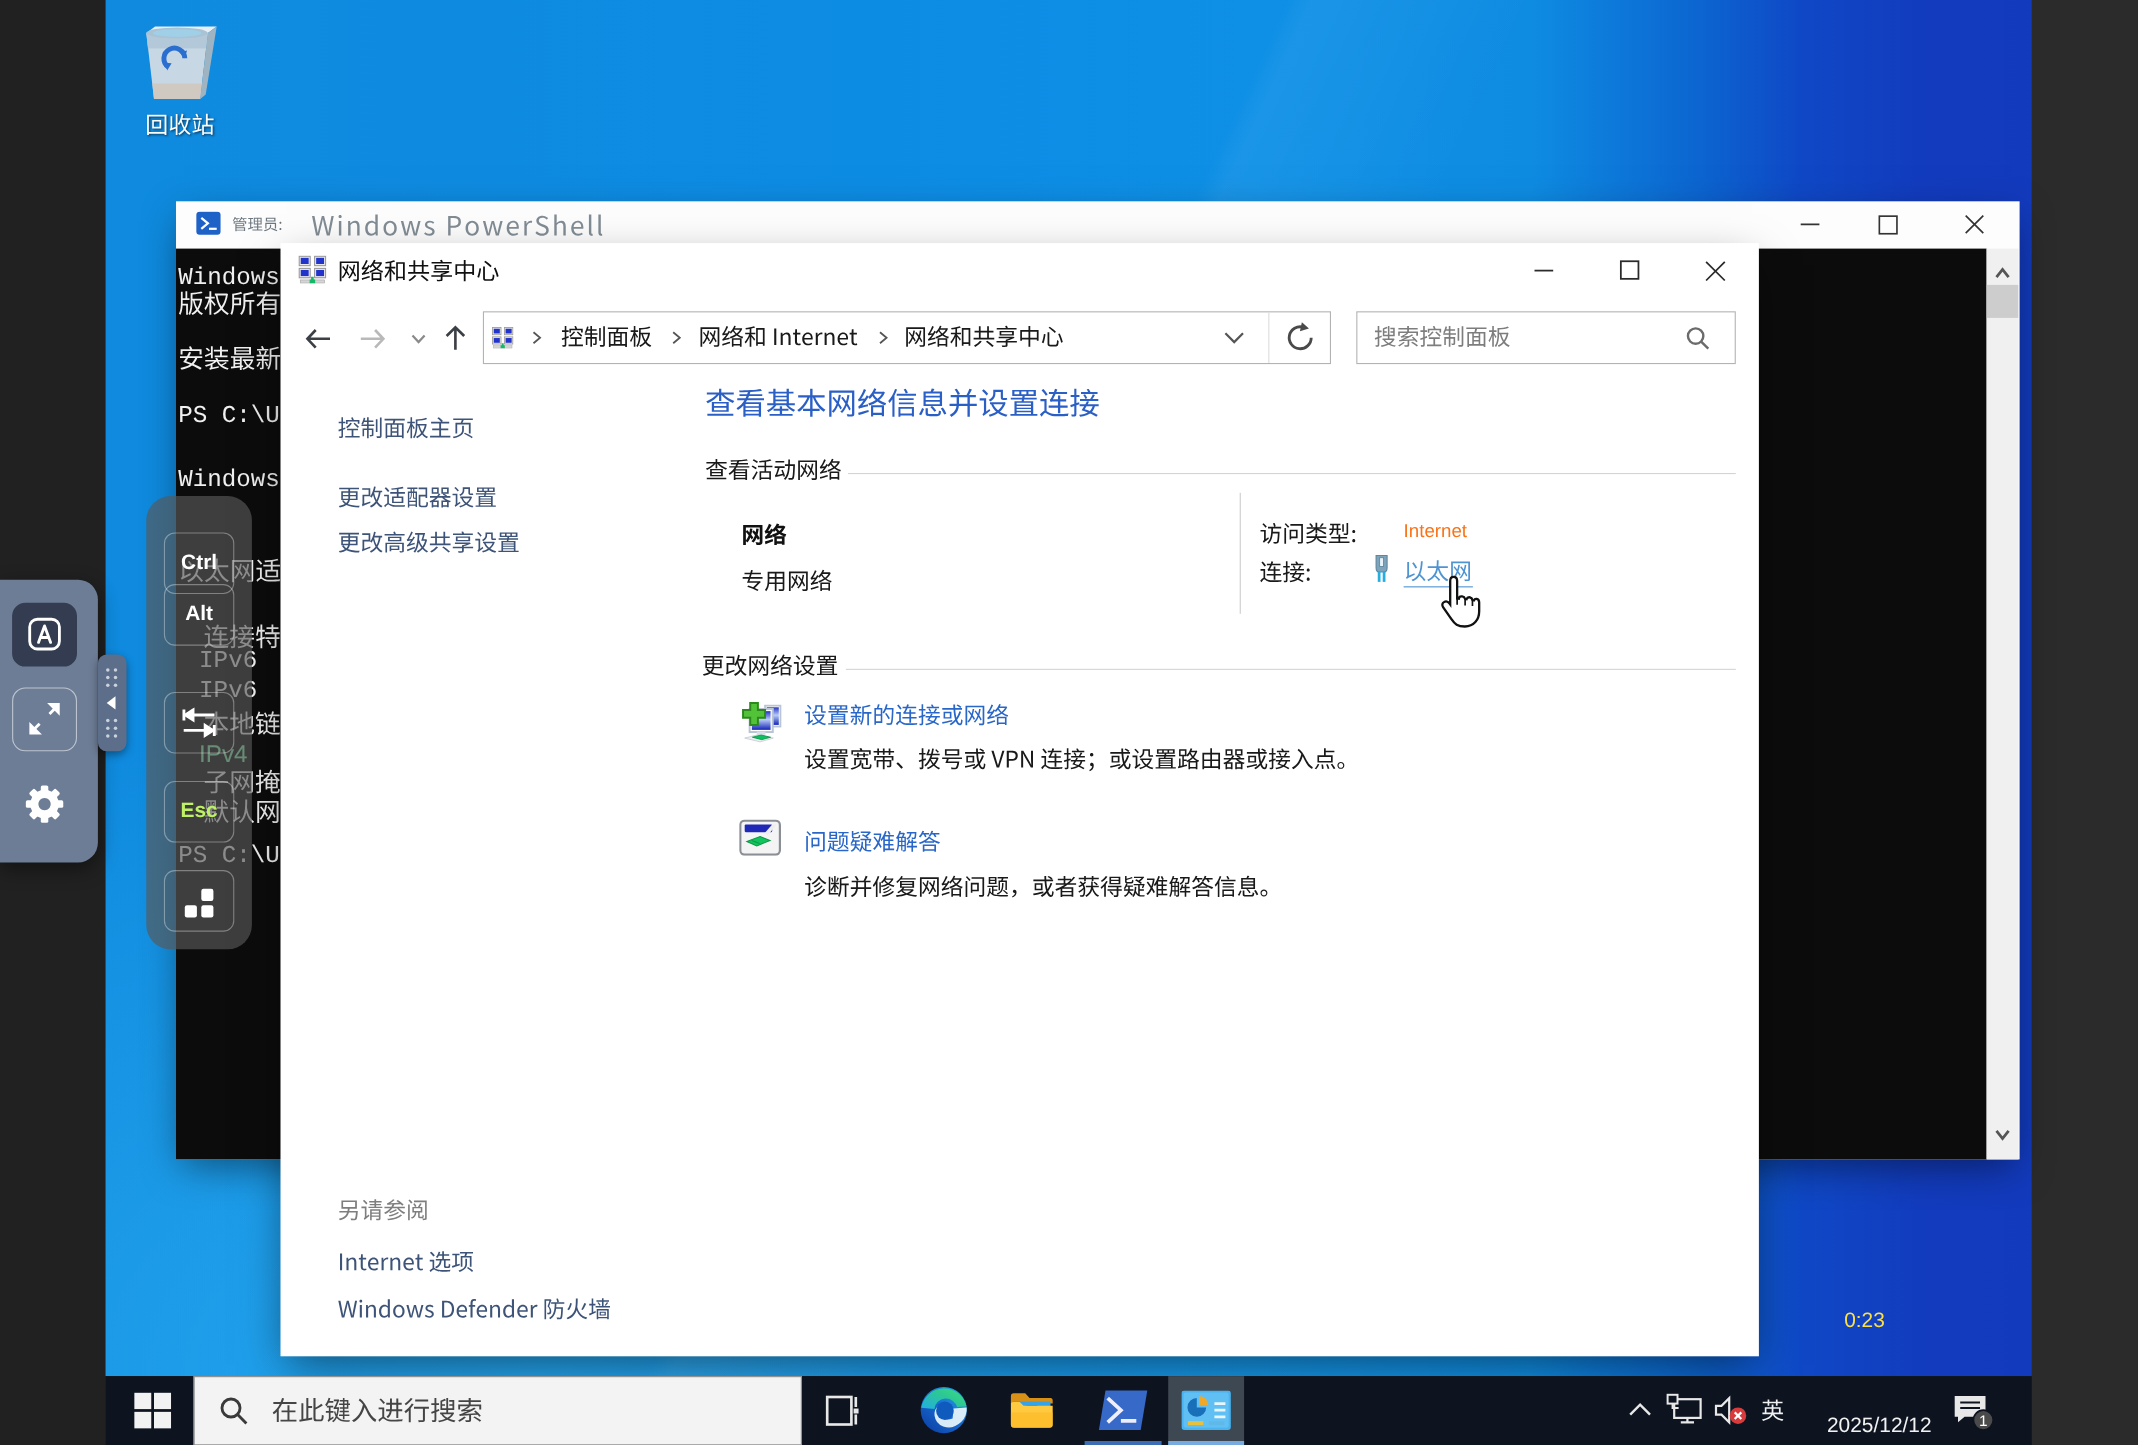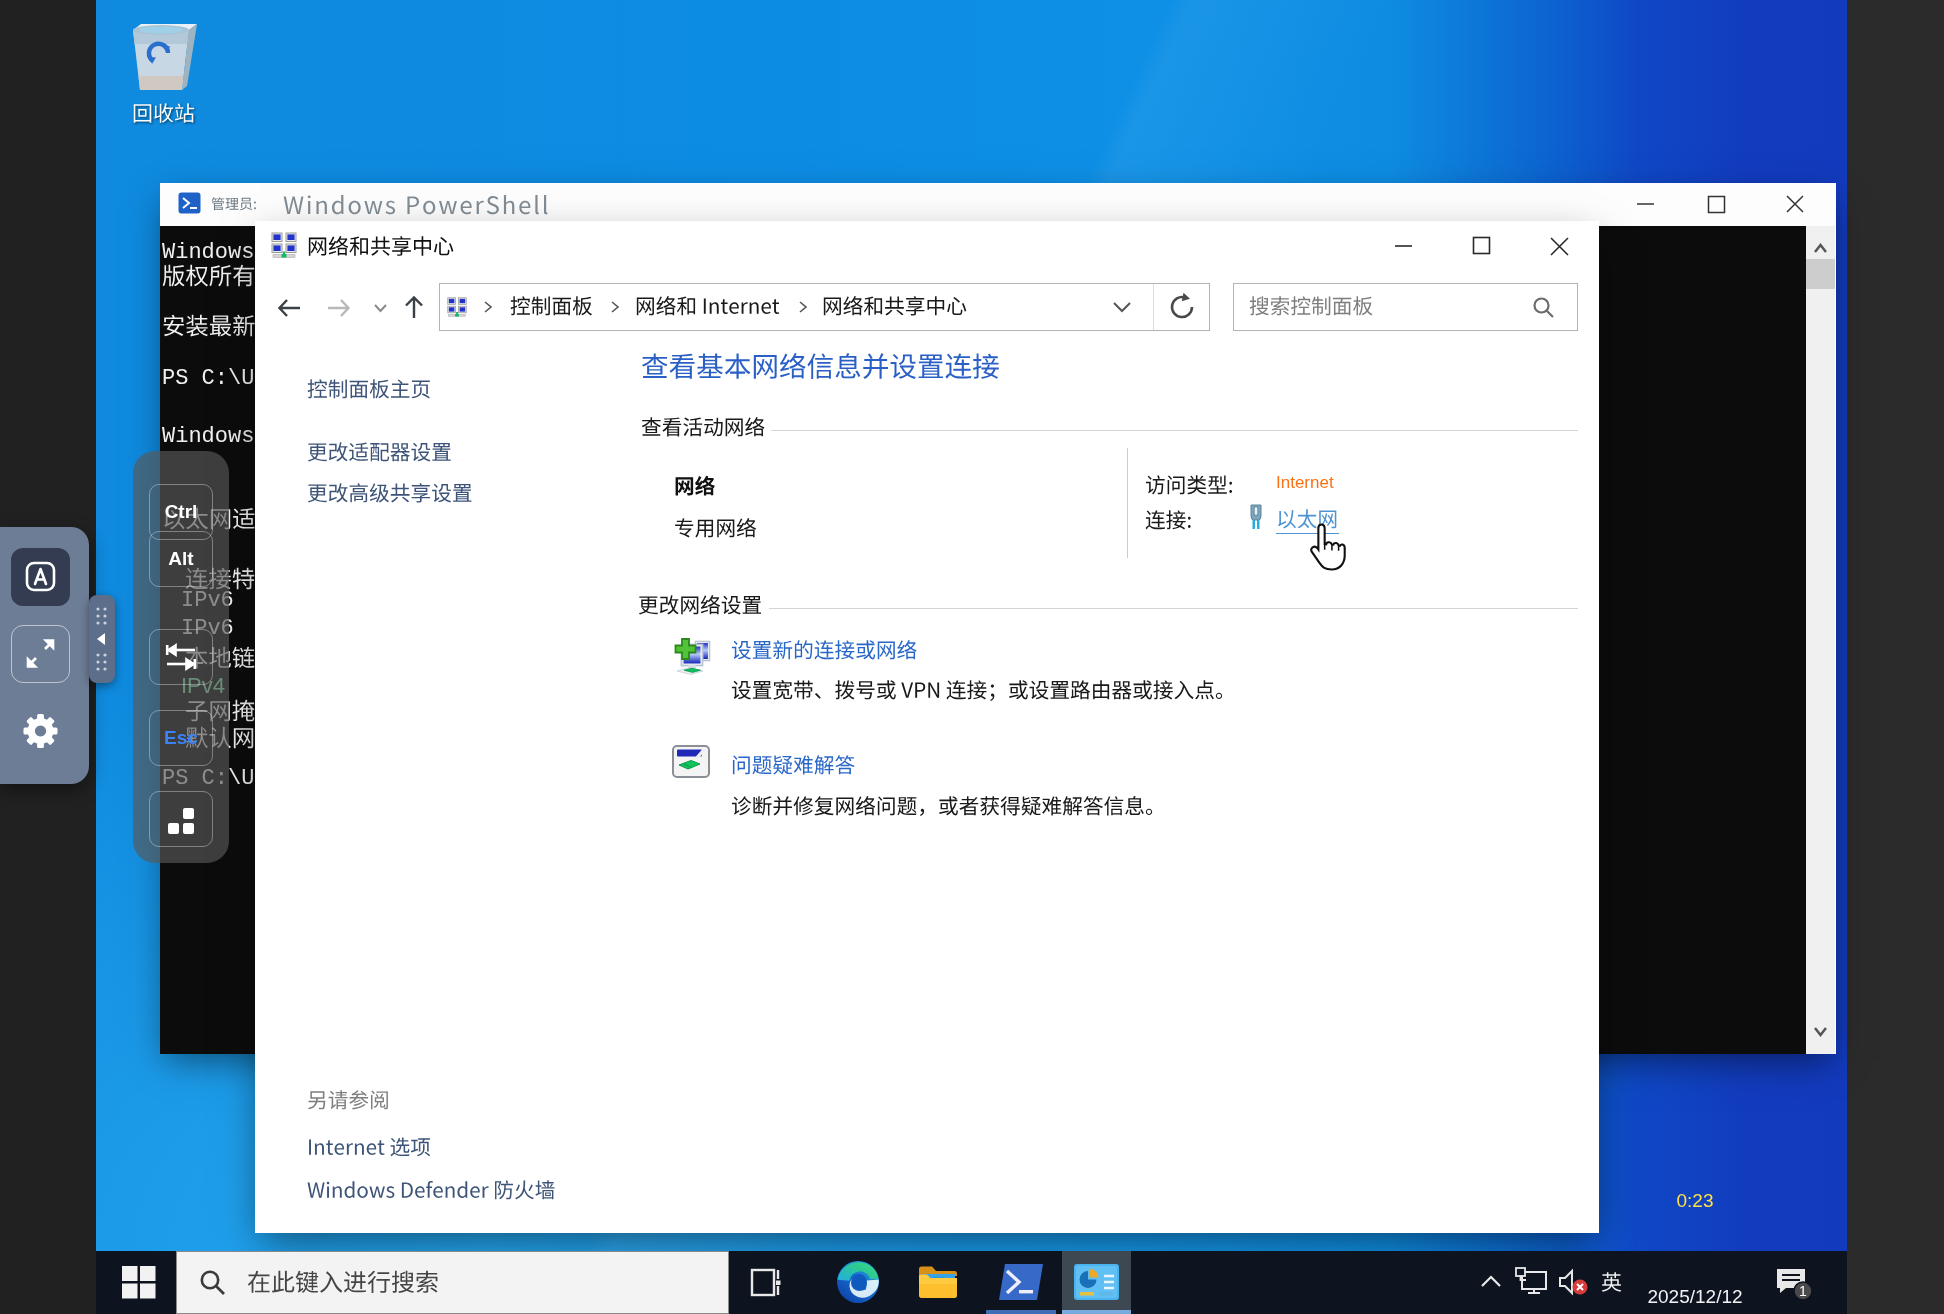--- a/index.html
+++ b/index.html
@@ -277,21 +277,21 @@
 <g stroke="#fff" stroke-width="2.6" fill="#fff">
 <line x1="8" y1="9" x2="34" y2="9"></line>
         <path d="M14.5 4.5 L7.5 9 L14.5 13.5 Z"></path>
         <line x1="6.2" y1="4" x2="6.2" y2="14"></line>
 <line x1="6" y1="23" x2="32" y2="23"></line>
         <path d="M25.5 18.5 L32.5 23 L25.5 27.5 Z"></path>
         <line x1="33.8" y1="18" x2="33.8" y2="28"></line>
 </g>
     </svg>
   </div>
-<div style="position:absolute;width:64px;height:56px;border:1px solid rgba(255,255,255,0.35);border-radius:10px;color:#3b82f6;font-weight:bold;font-size:19px;display:flex;align-items:center;justify-content:center;left:149px;top:710px;">Esc</div>
+<div style="position:absolute;width:64px;height:56px;border:1px solid rgba(255,255,255,0.35);border-radius:10px;color:#bef264;font-weight:bold;font-size:19px;display:flex;align-items:center;justify-content:center;left:149px;top:710px;">Esc</div>
 <div style="position:absolute;width:64px;height:56px;border:1px solid rgba(255,255,255,0.35);border-radius:10px;color:#fff;font-weight:bold;font-size:19px;display:flex;align-items:center;justify-content:center;left:149px;top:791px;">
     <svg width="34" height="34" viewBox="0 0 34 34">
 <g fill="#fff">
         <rect x="19" y="6" width="11" height="11" rx="2"></rect>
         <rect x="4" y="21" width="11" height="11" rx="2"></rect>
         <rect x="19" y="21" width="11" height="11" rx="2"></rect>
       </g>
     </svg>
   </div>
 <div class="abs" style="left:0px;top:527px;width:89px;height:257px;background:#6e7d96;border-radius:0 18px 18px 0;box-shadow:0 6px 18px rgba(0,0,0,.45)"></div>
@@ -430,21 +430,21 @@
 </svg>
 <svg class="abs" style="left:1556px;top:1267px" width="36" height="30" viewBox="0 0 36 30">
 <path d="M4 11 H9 L16 4 V26 L9 19 H4 Z" fill="none" stroke="#e8e8e8" stroke-width="2"></path>
 <circle cx="24" cy="20" r="7.5" fill="#d83b3b"></circle>
 <path d="M21 17 L27 23 M27 17 L21 23" stroke="#fff" stroke-width="2"></path>
 </svg>
 <svg style="position:absolute;left:1601px;top:1269px;" width="23" height="30">
     <path transform="translate(0,21) scale(0.02100,-0.02100)" fill="#f0f0f0" d="M457 627V512H160V278H57V207H431C391 118 288 37 38 -19C55 -36 75 -66 84 -82C345 -19 458 75 505 181C585 35 721 -47 921 -82C931 -61 952 -30 969 -14C776 13 641 83 569 207H945V278H846V512H535V627ZM232 278V446H457V351C457 327 456 302 452 278ZM771 278H531C534 302 535 326 535 350V446H771ZM640 840V748H355V840H281V748H69V680H281V575H355V680H640V575H715V680H928V748H715V840Z"></path>
   </svg>
 <div class="abs" style="left:1640px;top:1190px;width:110px;height:24px;font-size:19px;color:#fde047;text-align:center">0:23</div>
-<div class="abs" style="left:1634px;top:1286px;width:122px;height:24px;font-size:19px;color:#f2f2f2;text-align:center">2025/12/12</div>
+<div class="abs" style="left:1634px;top:1286px;width:122px;height:24px;font-size:19px;color:#f2f2f2;text-align:right">2025/12/12</div>
 <svg class="abs" style="left:1774px;top:1266px" width="40" height="36" viewBox="0 0 40 36">
 <path d="M3 3 H31 V22 H12 L6 27 V22 H3 Z" fill="#e8e8e8"></path>
 <path d="M3 3 H31 V8 H3 Z" fill="#0d1420" opacity="0"></path>
 <g stroke="#0d1420" stroke-width="2">
       <line x1="8" y1="9" x2="26" y2="9"></line>
       <line x1="8" y1="14" x2="26" y2="14"></line>
     </g>
 <circle cx="29" cy="25" r="9" fill="#4a4a4a" stroke="#0d1420" stroke-width="1.5"></circle>
 <text x="29" y="30" font-size="14" fill="#fff" text-anchor="middle" font-family="Liberation Sans">1</text>
 </svg>

